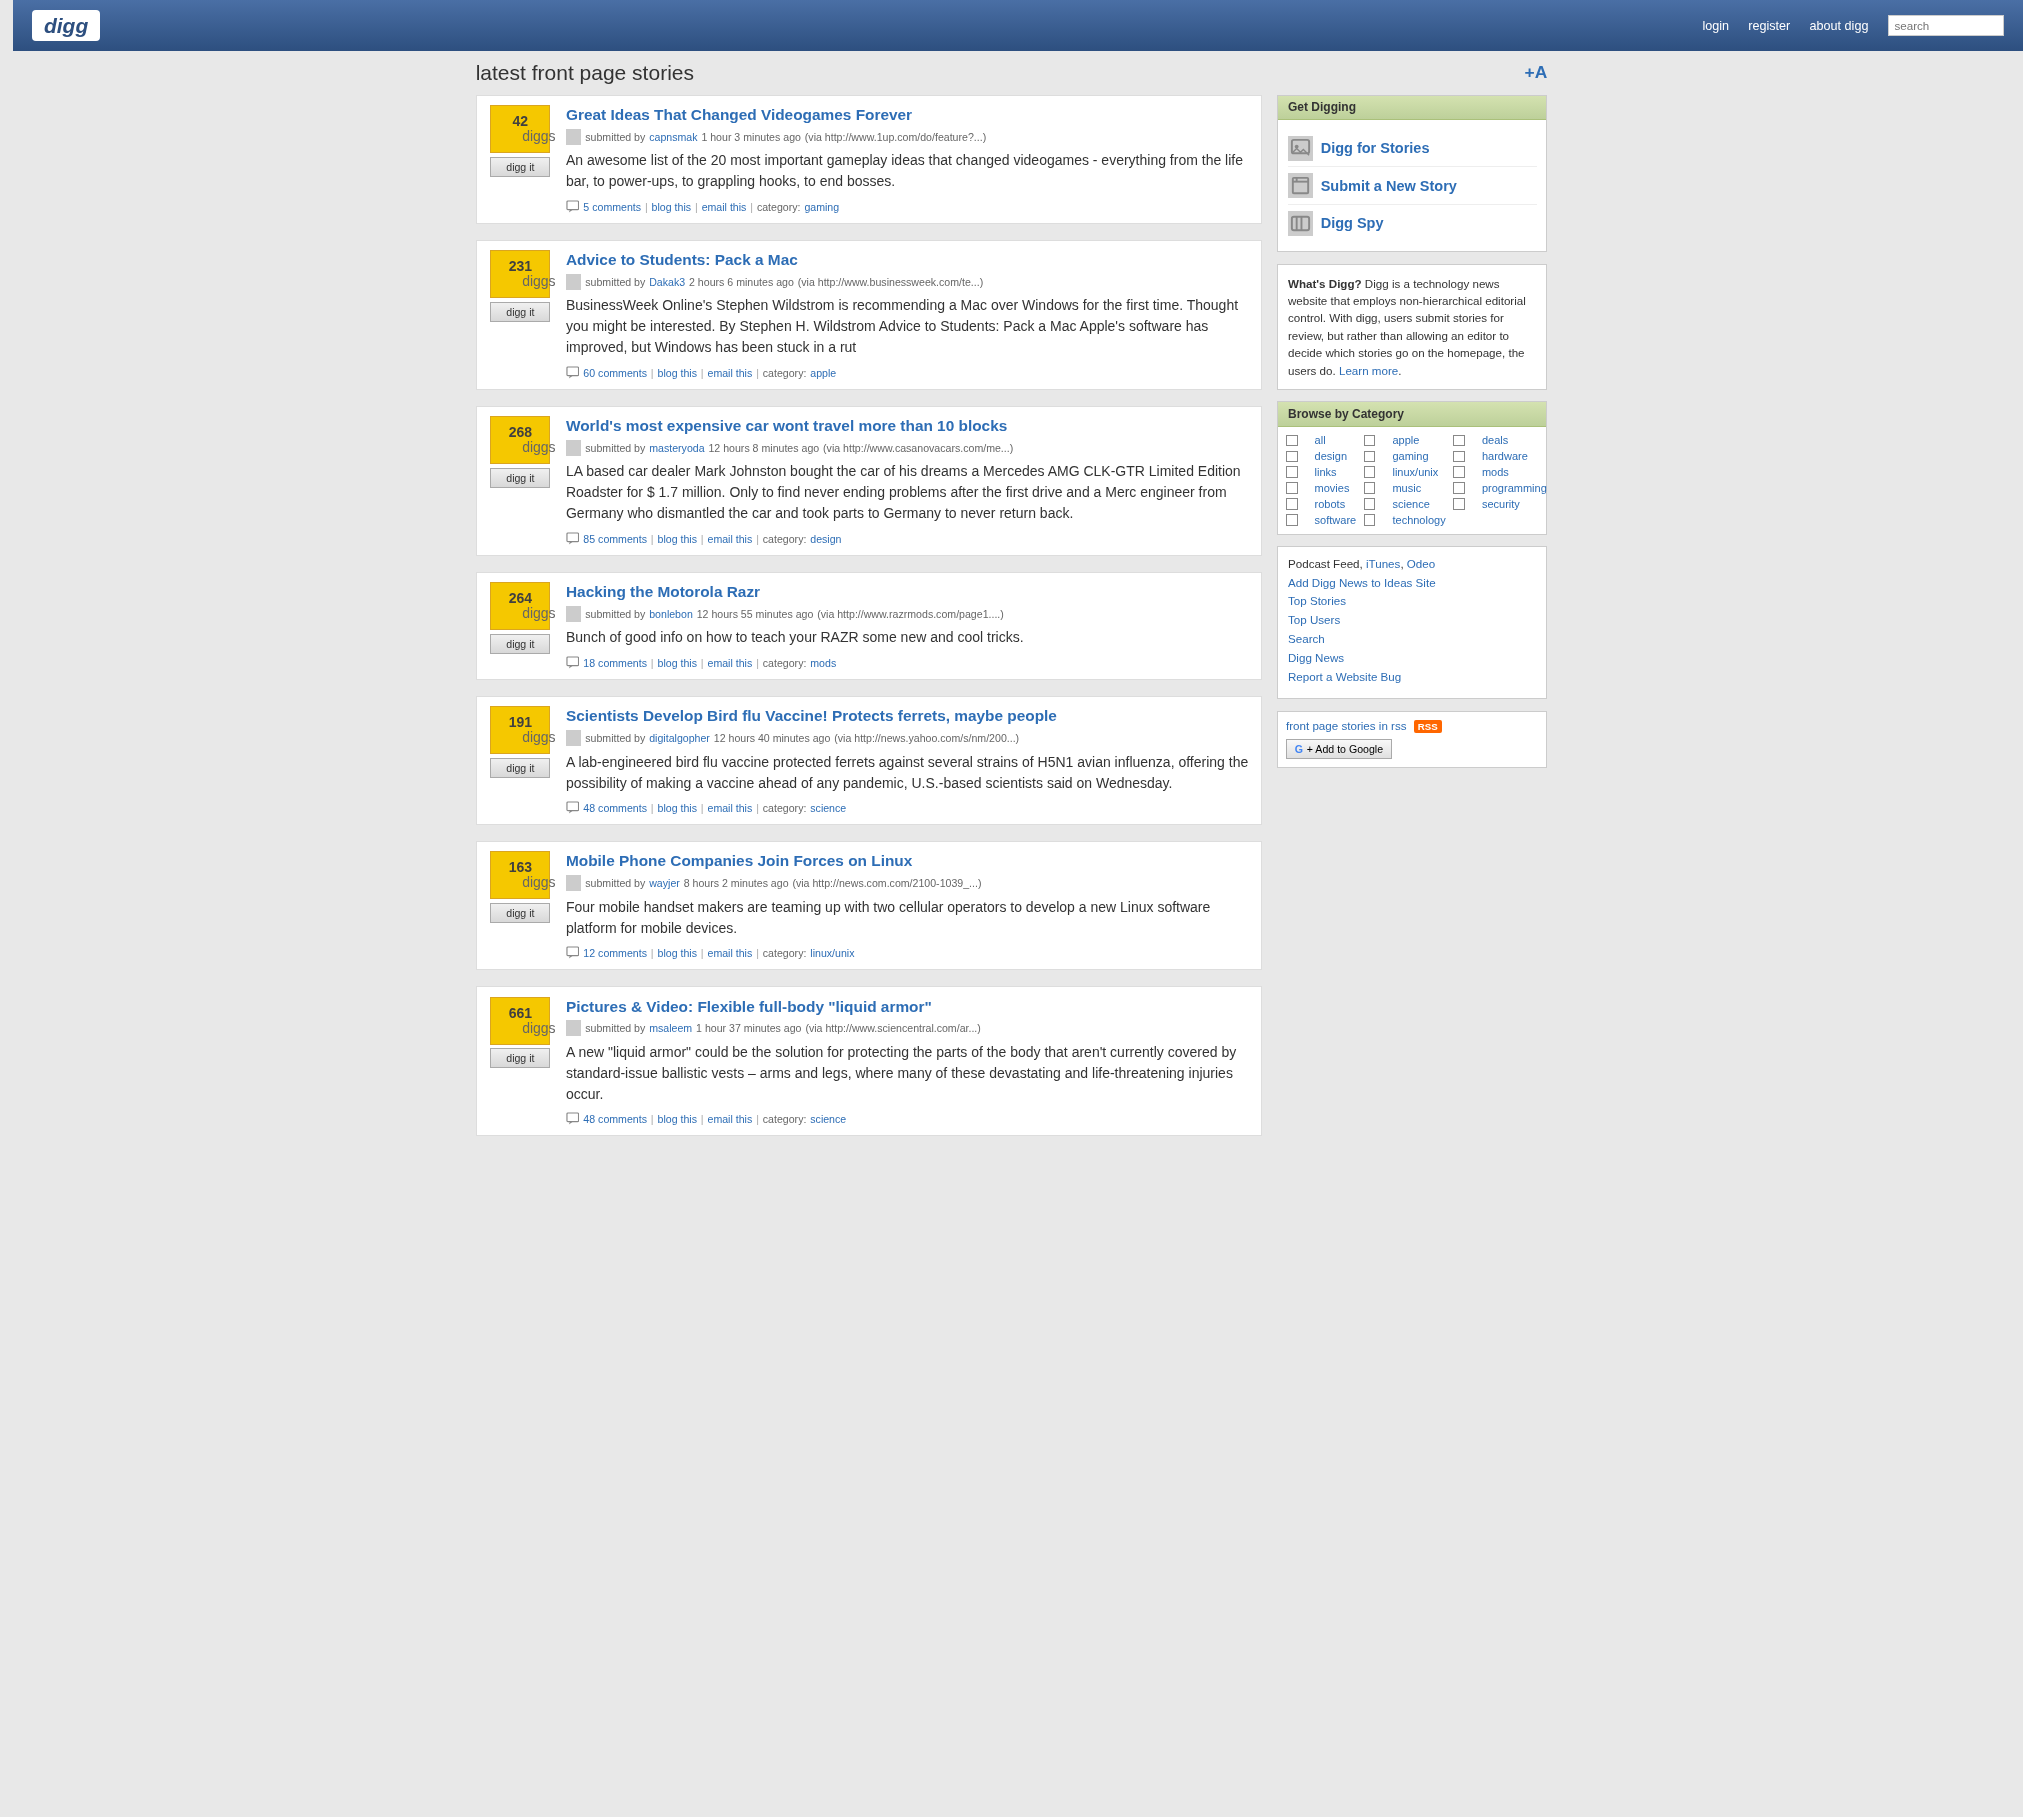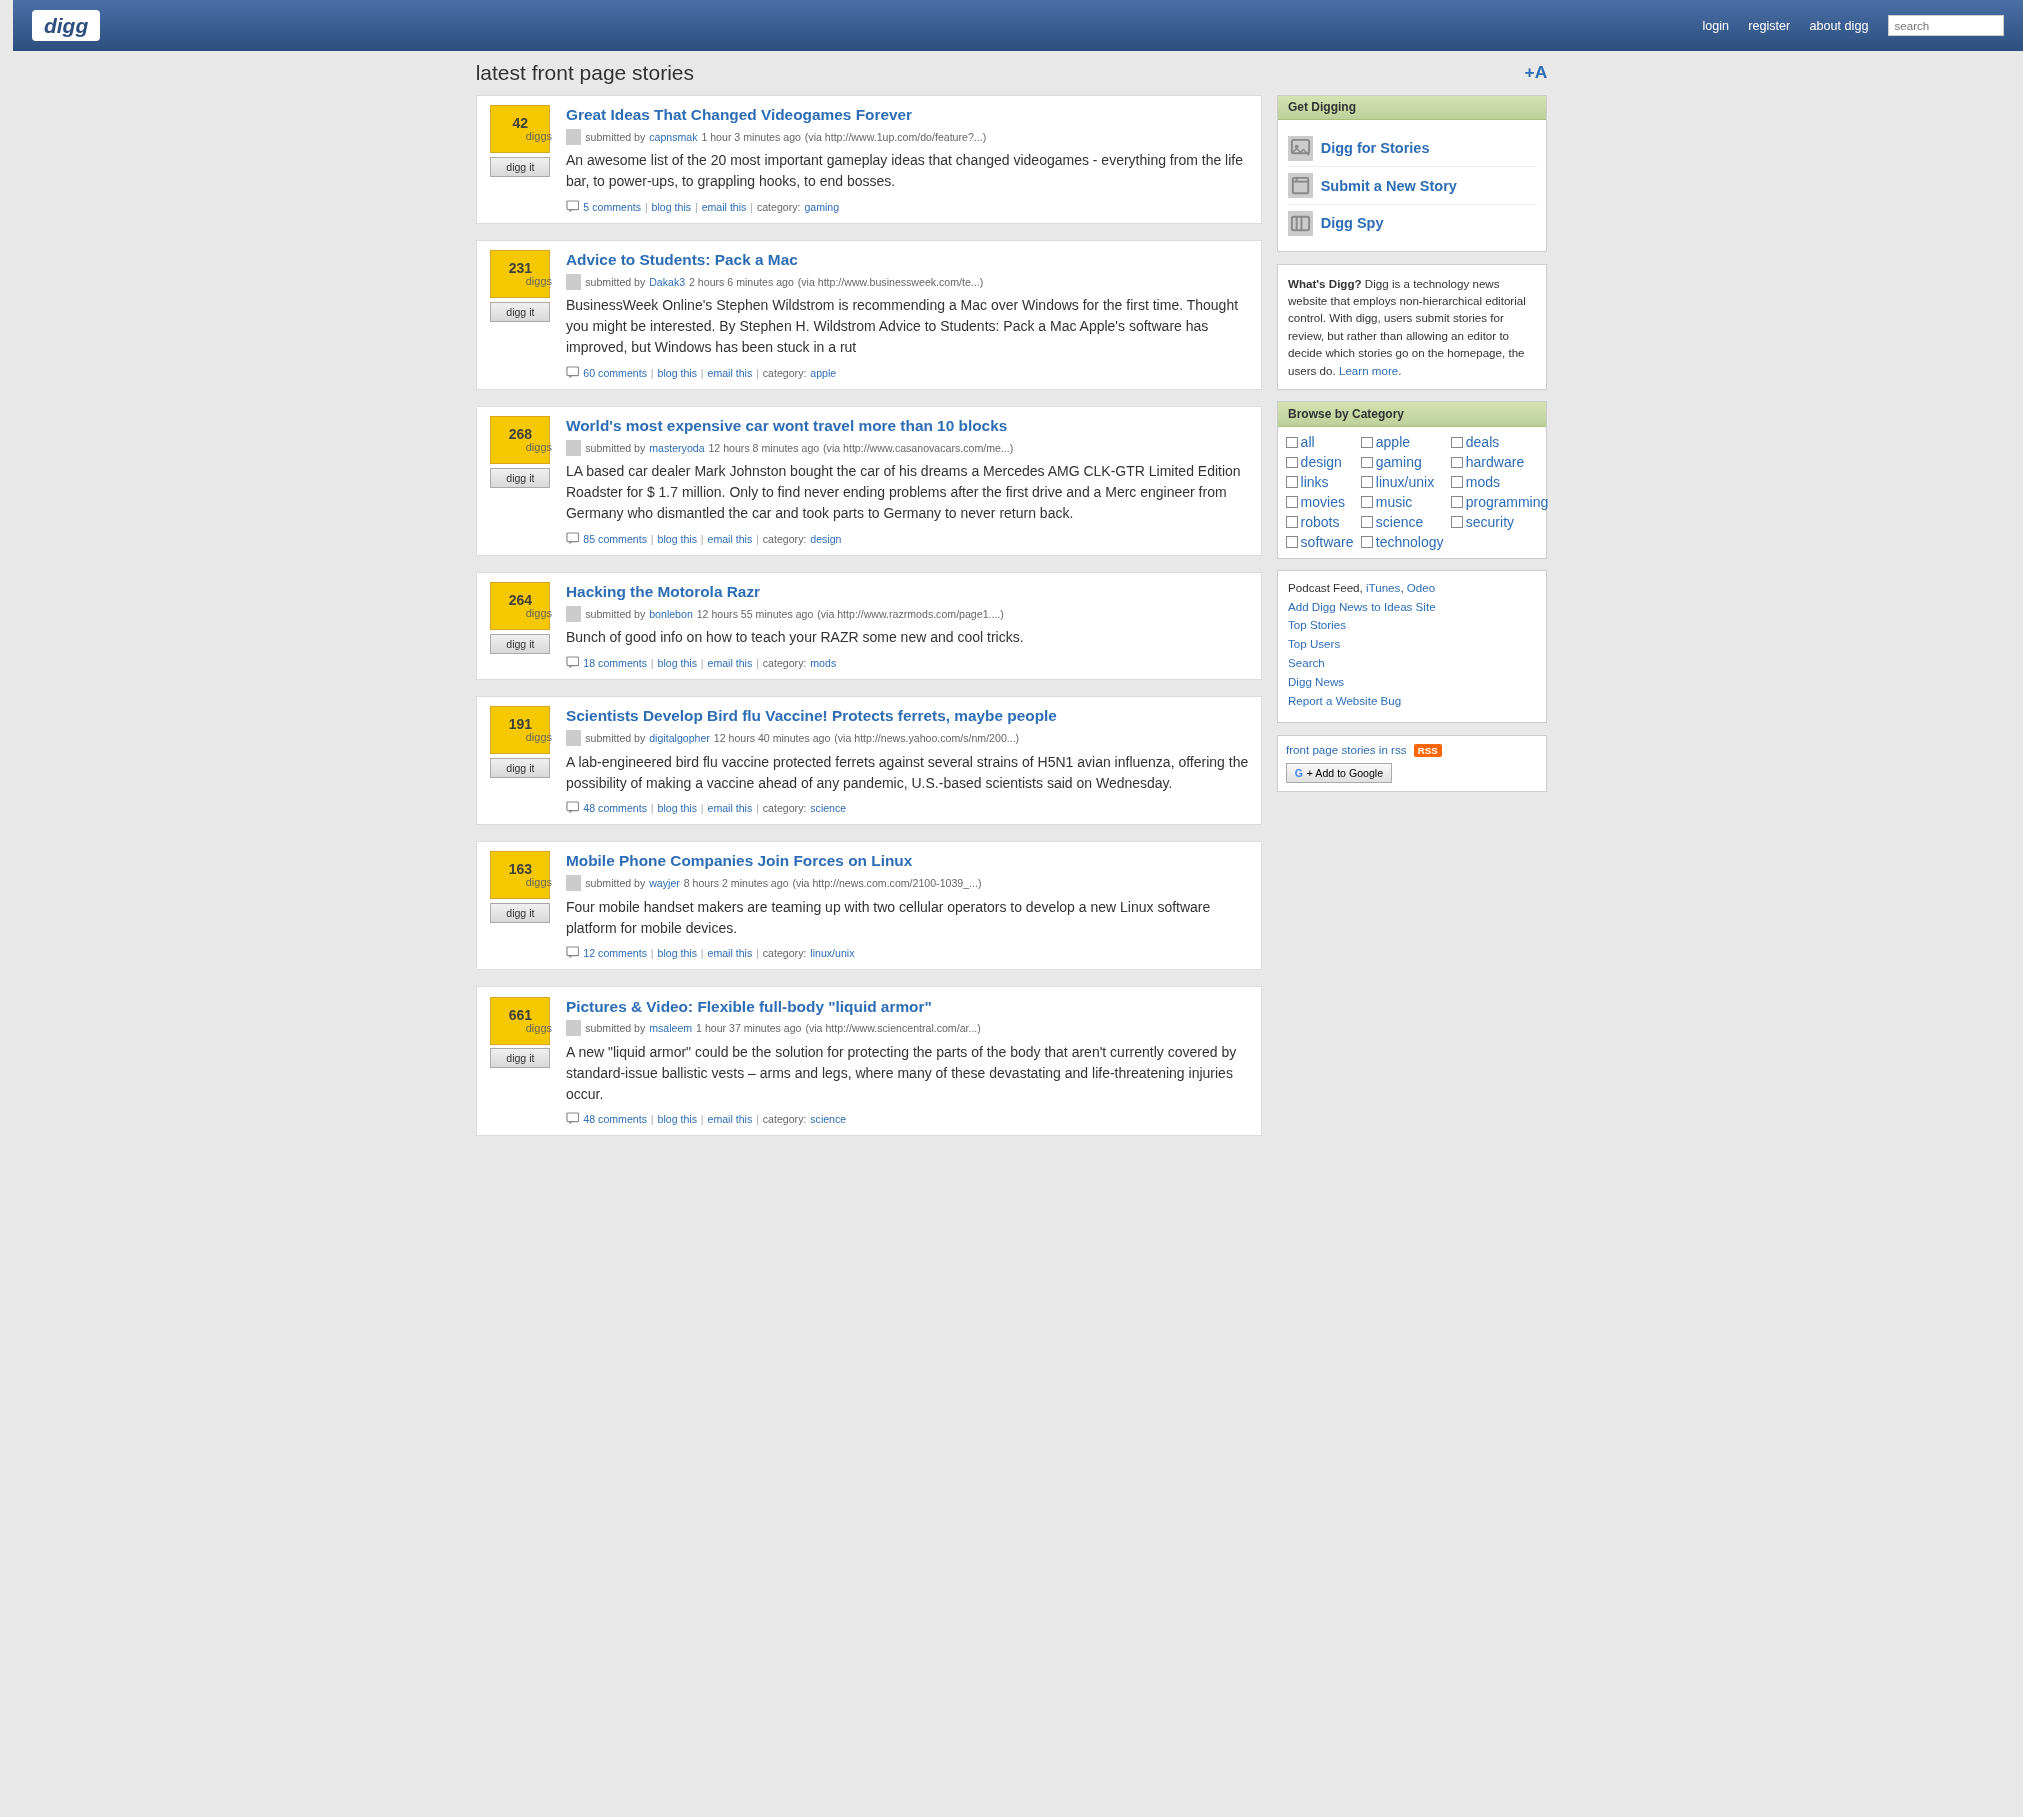--- a/index.html
+++ b/index.html
@@ -103,21 +103,21 @@
       justify-content: center;
       border: 1px solid #daa520;
     }
     .digg-number {
       font-size: 14px;
       font-weight: bold;
       color: #404040;
       line-height: 1;
     }
     .digg-label {
-      font-size: 11px;
+      font-size: 14px;
       color: #666;
       padding-left: 37px;
     }
     .digg-it-btn {
       background: linear-gradient(to bottom, #f0f0f0, #d8d8d8);
       border: 1px solid #aaa;
       padding: 2.9px 7.7px;
       font-size: 10.6px;
       cursor: pointer;
       color: #333;
@@ -234,22 +234,22 @@
     
     .cat-grid {
       display: grid;
       grid-template-columns: 1fr 1fr 1fr;
       gap: 3.9px 7.7px;
       padding: 7.7px;
     }
     .cat-item {
       display: flex;
       align-items: center;
-      gap: 3px;
-      font-size: 14px;
+      gap: 17px;
+      font-size: 11px;
     }
     .cat-icon {
       width: 11.6px;
       height: 11.6px;
       border: 1px solid #888;
       display: inline-block;
       flex-shrink: 0;
     }
     .cat-item a { color: #2d6db5; text-decoration: none; }
 

